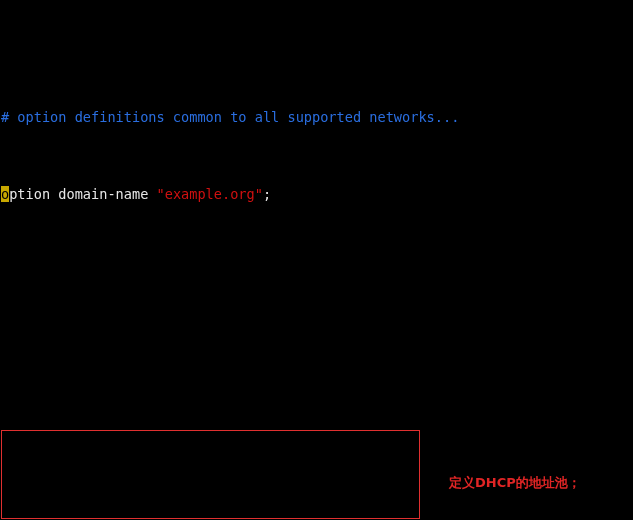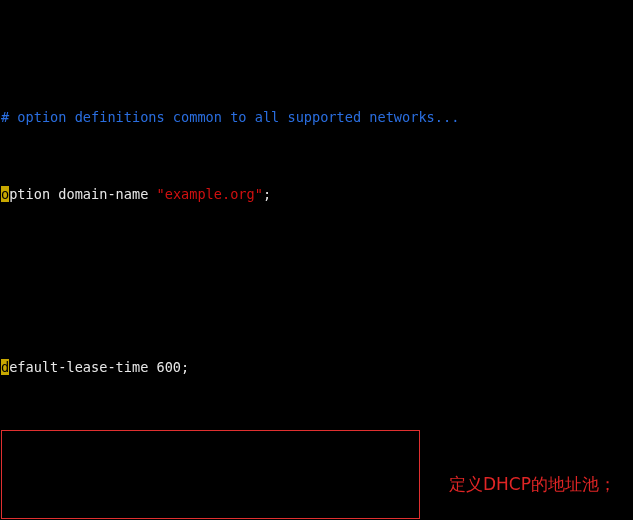--- a/index.html
+++ b/index.html
@@ -48,40 +48,40 @@
   #red-box {
     position: absolute;
     border: 1px solid #e03030;
     box-sizing: border-box;
     pointer-events: none;
   }
   #cn-note {
     position: absolute;
     color: #e02525;
     font-family: "DejaVu Sans", "Liberation Sans", sans-serif;
-    font-size: 17px;
+    font-size: 13px;
     line-height: 1;
     white-space: pre;
+    font-weight: bold;
   }
 </style>
 </head>
 <body>
 
 <div id="terminal">
 
   <div class="code-area">
 
     <div class="line"><span class="cmt"># option definitions common to all supported networks...</span></div>
 
     <div class="line"><span class="hl-yellow">o</span><span class="plain">ption domain-name </span><span class="str">"example.org"</span><span class="plain">;</span></div>
 
 
     <div class="line"></div>
 
-    <div class="line"><span class="hl-yellow">d</span><span class="plain">efault-lease-time 600;</span></div>
 
 
     
 
     
 
     
 
     
 

